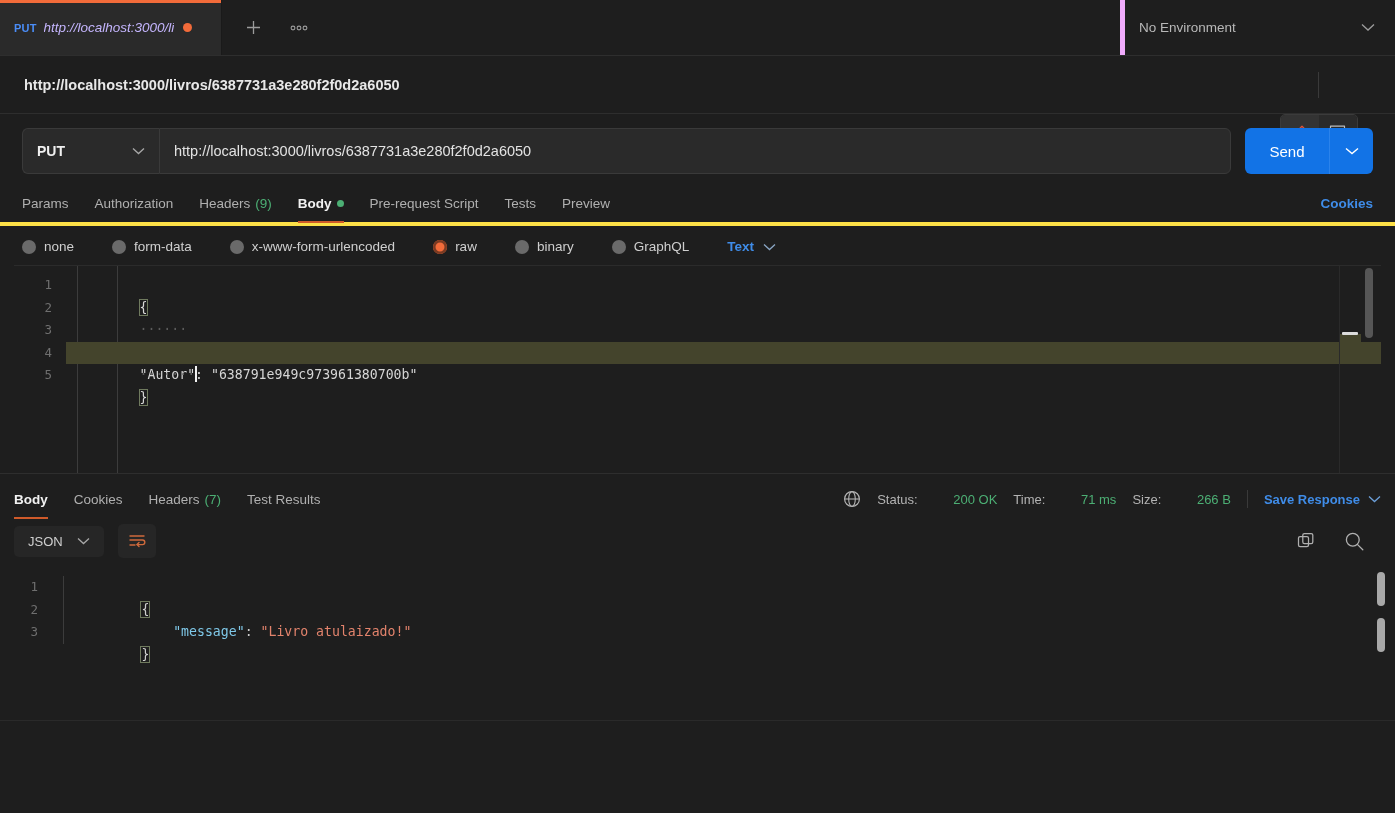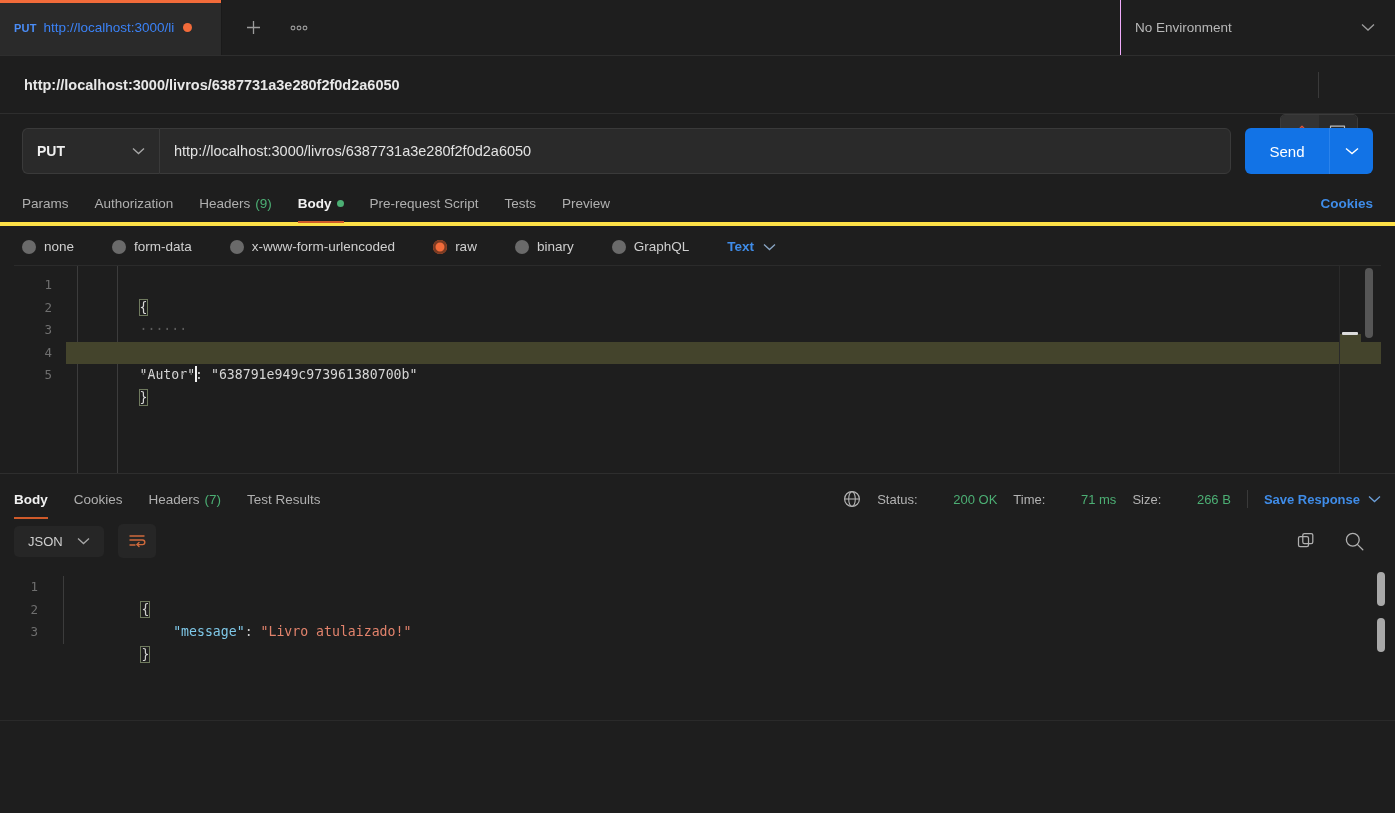--- a/index.html
+++ b/index.html
@@ -23,33 +23,33 @@
     width: 222px; display: flex; align-items: center; gap: 7px;
     padding: 0 14px; background: #2a2a2a;
     border-right: 1px solid #1a1a1a;
     cursor: pointer;
   }
   .tab.active::before {
     content:""; position:absolute; left:0; right:0; top:0; height:3px; background:#f26b3a;
   }
   .tab-method { font-size: 11px; font-weight: 700; color: #4a8df8; letter-spacing:.2px; }
   .tab-title {
-    font-size: 13.5px; color: #3b82f6; white-space: nowrap; overflow: hidden;
-    max-width: 140px; text-overflow: clip;
+    font-size: 13.5px; color: #c4b5fd; white-space: nowrap; overflow: hidden;
+    max-width: 140px; text-overflow: clip; font-style: italic;
   }
   .tab-dot { width: 9px; height: 9px; border-radius: 50%; background: #f26b3a; flex: none; margin-left: 2px;}
   .tab-actions { display:flex; align-items:center; gap: 20px; padding: 0 18px; }
   .ic-btn {
     display:flex; align-items:center; justify-content:center;
     width: 26px; height: 26px; border-radius: 4px; cursor: pointer; color:#9c9c9c;
   }
   .env-select {
     margin-left: auto; display:flex; align-items:center; justify-content: space-between;
     width: 275px; height: 100%; padding: 0 20px 0 14px;
-    border-left: 1px solid #f0abfc; cursor: pointer;
+    border-left: 5px solid #f0abfc; cursor: pointer;
   }
   .env-label { font-size: 13.5px; color: #b8b8b8; }
 
   
   .req-head {
     height: 58px; display:flex; align-items:center; padding: 0 18px 0 24px;
     border-bottom: 1px solid #2e2e2e;
   }
   .req-title { font-size: 14.5px; font-weight: 700; color:#e8e8e8; }
   .req-head-right { margin-left:auto; display:flex; align-items:center; gap:16px;flex-direction:column; }

